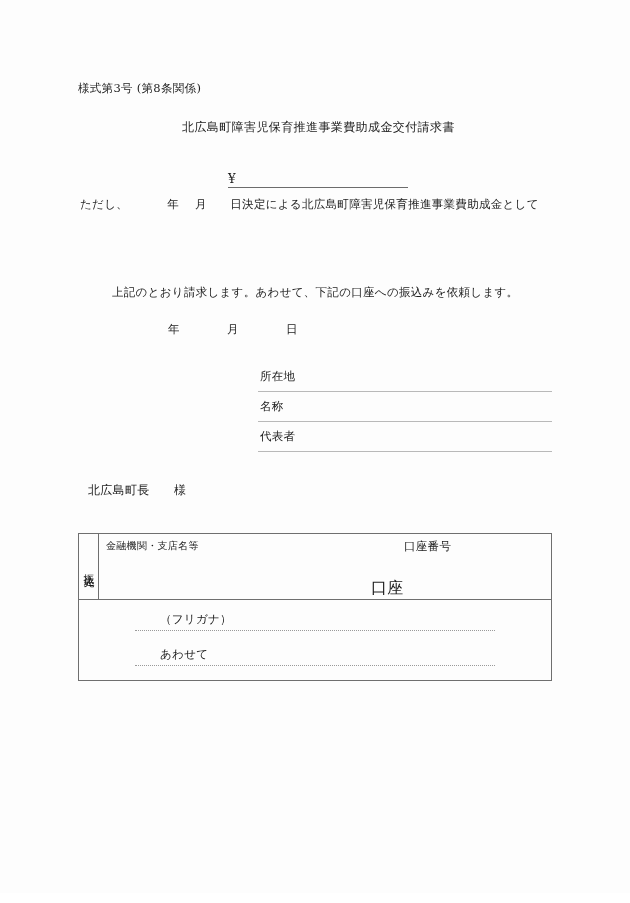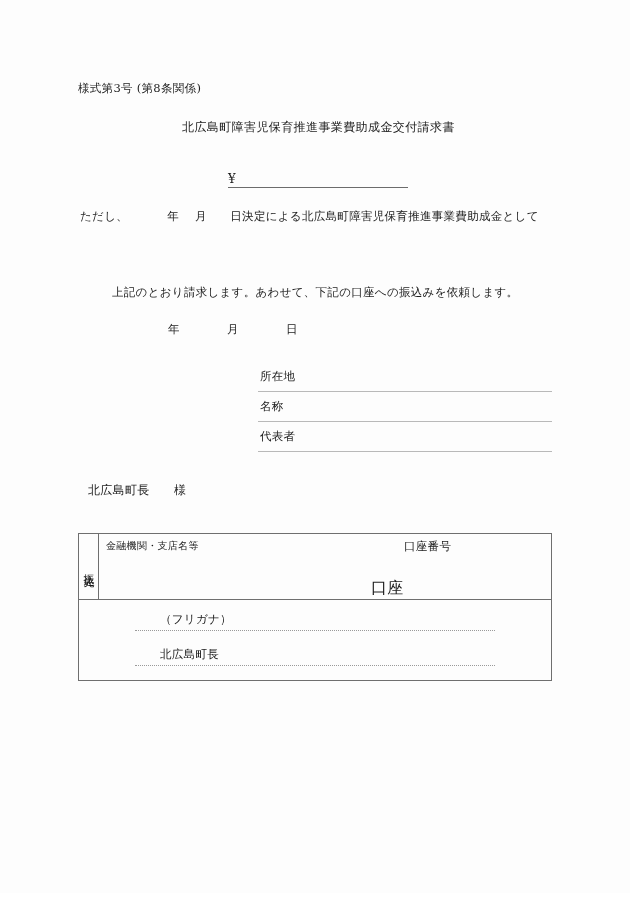--- a/index.html
+++ b/index.html
@@ -58,21 +58,21 @@
   .amount-symbol {
     font-size: 12px;
     line-height: 1;
     padding-bottom: 2px;
     letter-spacing: 0.5px;
   }
 
   
   .proviso {
     left: 80px;
-    top: 208px;
+    top: 196px;
   }
 
   
   .request-sentence {
     left: 112px;
     top: 284px;
     text-align: center;
   }
 
   
@@ -232,20 +232,20 @@
         <span class="bank-acct-label">口座</span>
       </div>
     </div>
 
     <div class="bank-lower">
       <div class="bank-lower-row">
         <div class="bank-lower-label">（フリガナ）</div>
         <div class="dotted-rule"></div>
       </div>
       <div class="bank-lower-row">
-        <div class="bank-lower-label">北広島町長</div>
+        <div class="bank-lower-label">あわせて</div>
         <div class="dotted-rule last"></div>
       </div>
     </div>
 
   </div>
 
 </div>
 
 </body></html>

